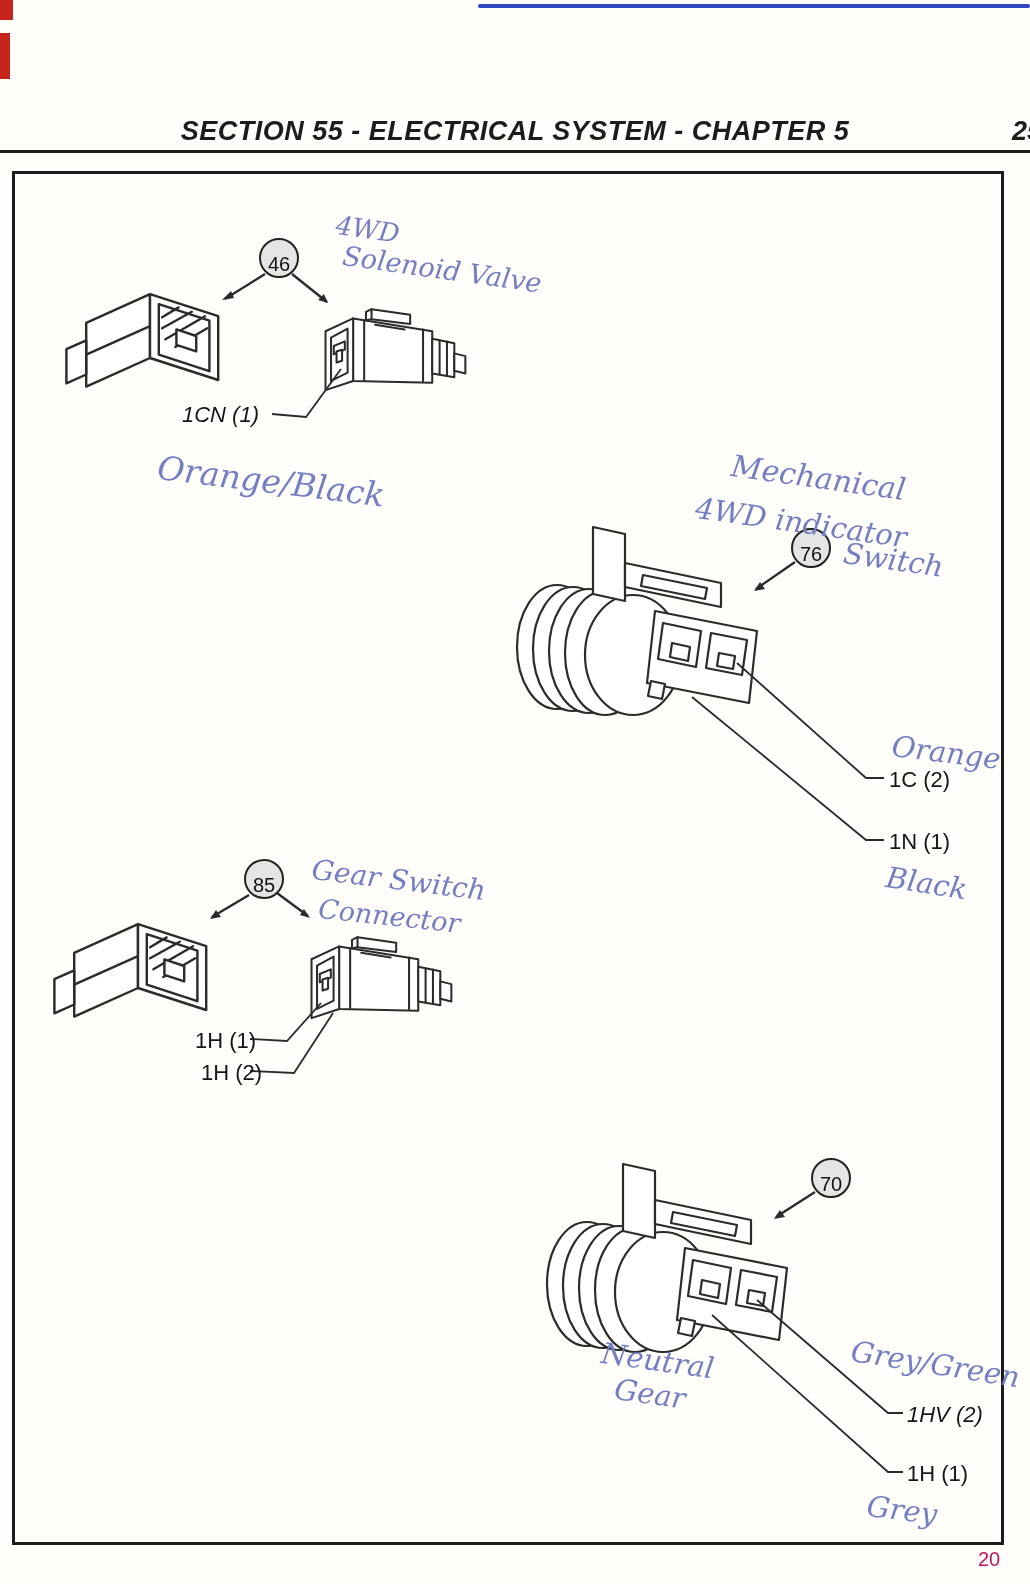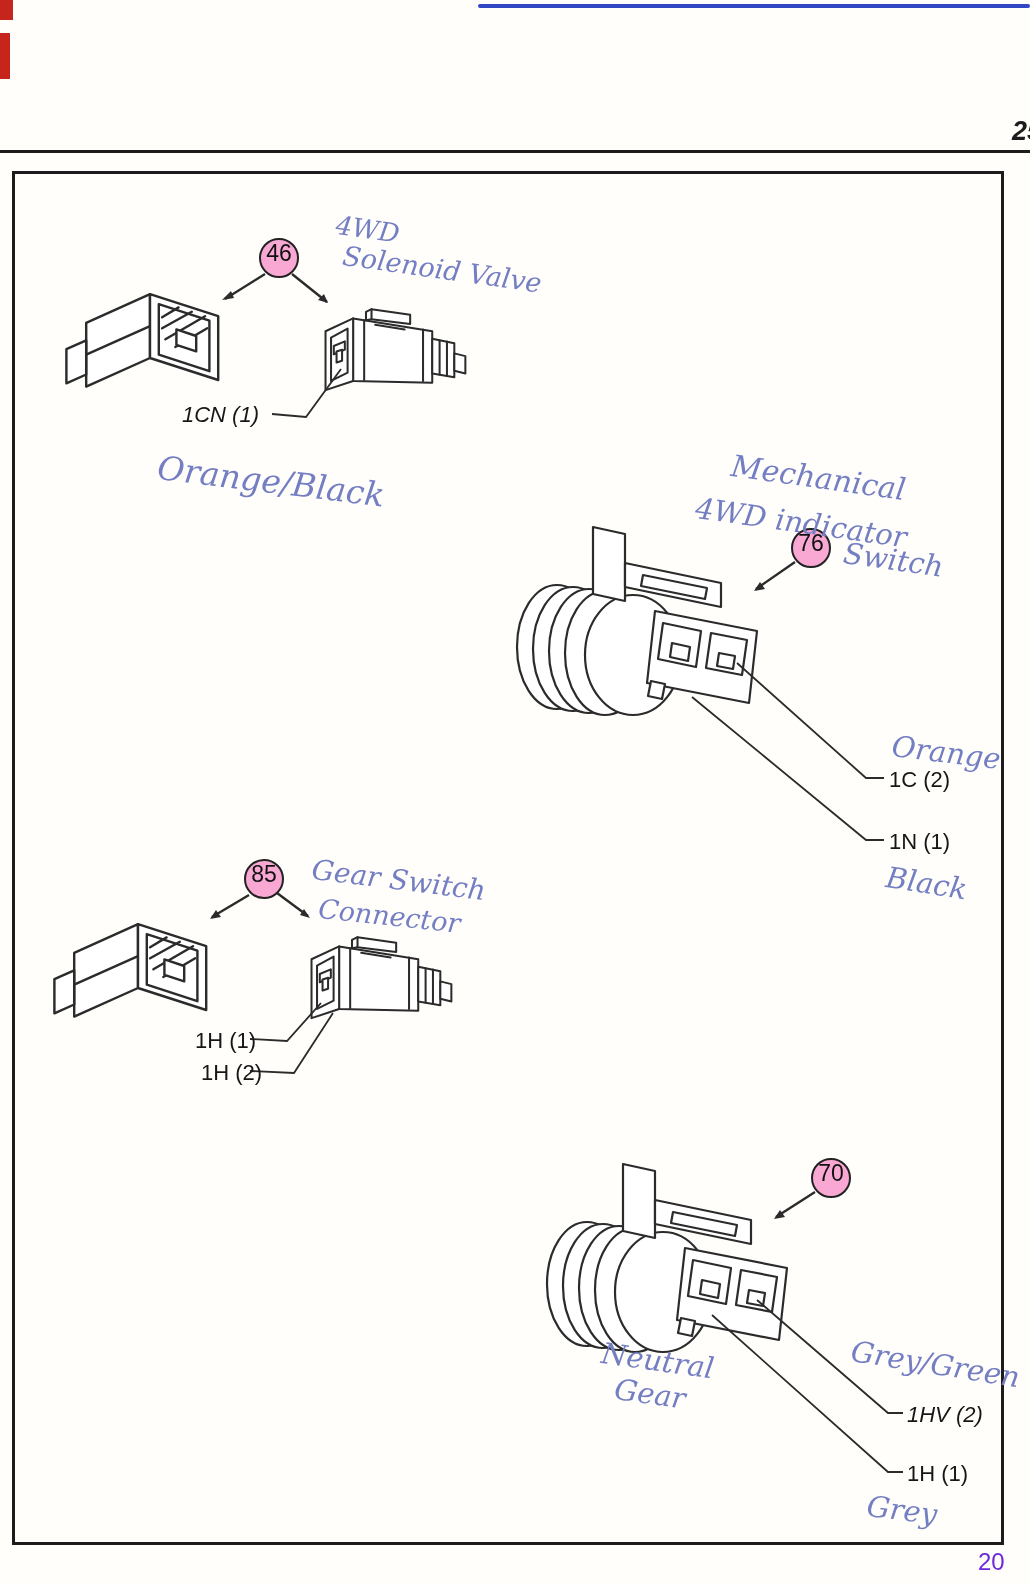--- a/index.html
+++ b/index.html
@@ -19,21 +19,21 @@
   .fig-box{position:absolute;left:12px;top:171px;width:986px;height:1368px;border:3px solid #1c1c1c;}
 
   
   .art{position:absolute;left:0;top:0;pointer-events:none;}
   .stroke-art{stroke:#2b2b2b;stroke-width:2.2;fill:#ffffff;stroke-linejoin:round;stroke-linecap:round;}
   .leader-lines{stroke:#2b2b2b;stroke-width:1.8;fill:none;}
   .arrow-shafts{stroke:#2b2b2b;stroke-width:2.4;}
   .arrow-heads{fill:#2b2b2b;stroke:none;}
 
   
-  .callout{position:absolute;width:36px;height:36px;border:2.5px solid #222;border-radius:50%;background:#f9a8d4;display:flex;align-items:flex-start;justify-content:center;font-size:23px;color:#111;}
+  .callout{position:absolute;width:36px;height:36px;border:2.5px solid #222;border-radius:50%;background:#e5e5e5;display:flex;align-items:flex-end;justify-content:center;font-size:20px;color:#111;}
   .c46{left:259px;top:238px;}
   .c47{left:791px;top:528px;}
   .c48{left:244px;top:859px;}
   .c49{left:811px;top:1158px;}
 
   
   .plabel{position:absolute;font-size:22px;color:#161616;white-space:nowrap;}
   .l-1cn {left:182px;top:402px;font-style:italic;}
   .l-1c2 {left:889px;top:767px;}
   .l-1n1 {left:889px;top:829px;}
@@ -52,31 +52,32 @@
   .hw47c{left:846px;top:536px;font-size:29px;transform:rotate(8deg);}
   .hw47d{left:894px;top:729px;font-size:29px;transform:rotate(7deg);}
   .hw47e{left:889px;top:860px;font-size:29px;transform:rotate(9deg);}
   .hw48a{left:314px;top:853px;font-size:28px;transform:rotate(7deg);}
   .hw48b{left:320px;top:893px;font-size:27px;transform:rotate(6deg);}
   .hw49a{left:604px;top:1336px;font-size:29px;transform:rotate(8deg);}
   .hw49b{left:617px;top:1372px;font-size:29px;transform:rotate(8deg);}
   .hw49c{left:854px;top:1334px;font-size:29px;transform:rotate(9deg);}
   .hw49d{left:869px;top:1489px;font-size:29px;transform:rotate(7deg);}
 
-  .page-num-bottom{position:absolute;left:978px;top:1548px;font-size:24px;color:#6d28d9;}
+  .page-num-bottom{position:absolute;left:978px;top:1548px;font-size:20px;color:#be185d;}
 </style>
 </head>
 <body>
 
 <div class="page">
 
   <div class="blue-topline"></div>
   <div class="red-mark-1"></div>
   <div class="red-mark-2"></div>
 
+  <div class="header-title">SECTION 55 - ELECTRICAL SYSTEM - CHAPTER 5</div>
   <div class="header-page-top">25</div>
   <div class="header-rule"></div>
 
   <div class="fig-box"></div>
 
   <svg class="art" width="1030" height="1584" viewBox="0 0 1030 1584" aria-hidden="true">
     <defs>
       <g id="connA">
         <polygon points="100,2 42,28 42,86 100,60"></polygon>
         <polygon points="42,44 24,52 24,83 42,75"></polygon>

